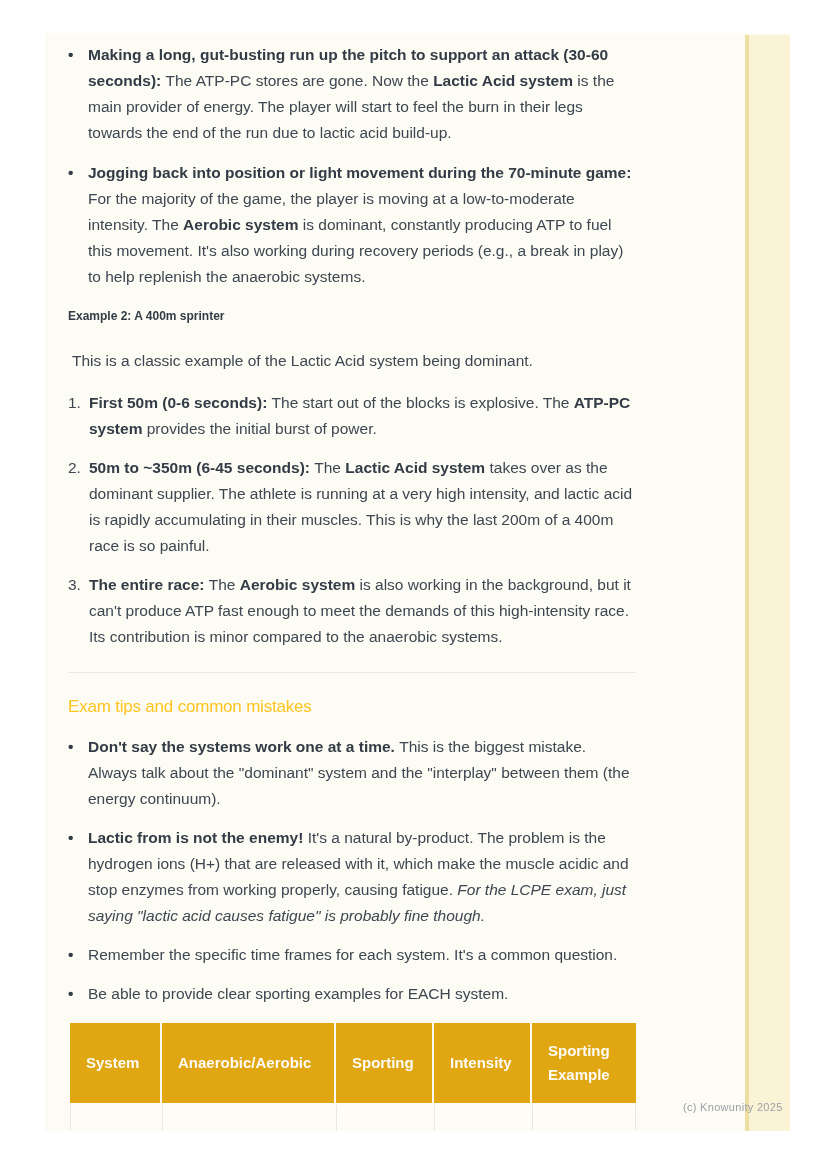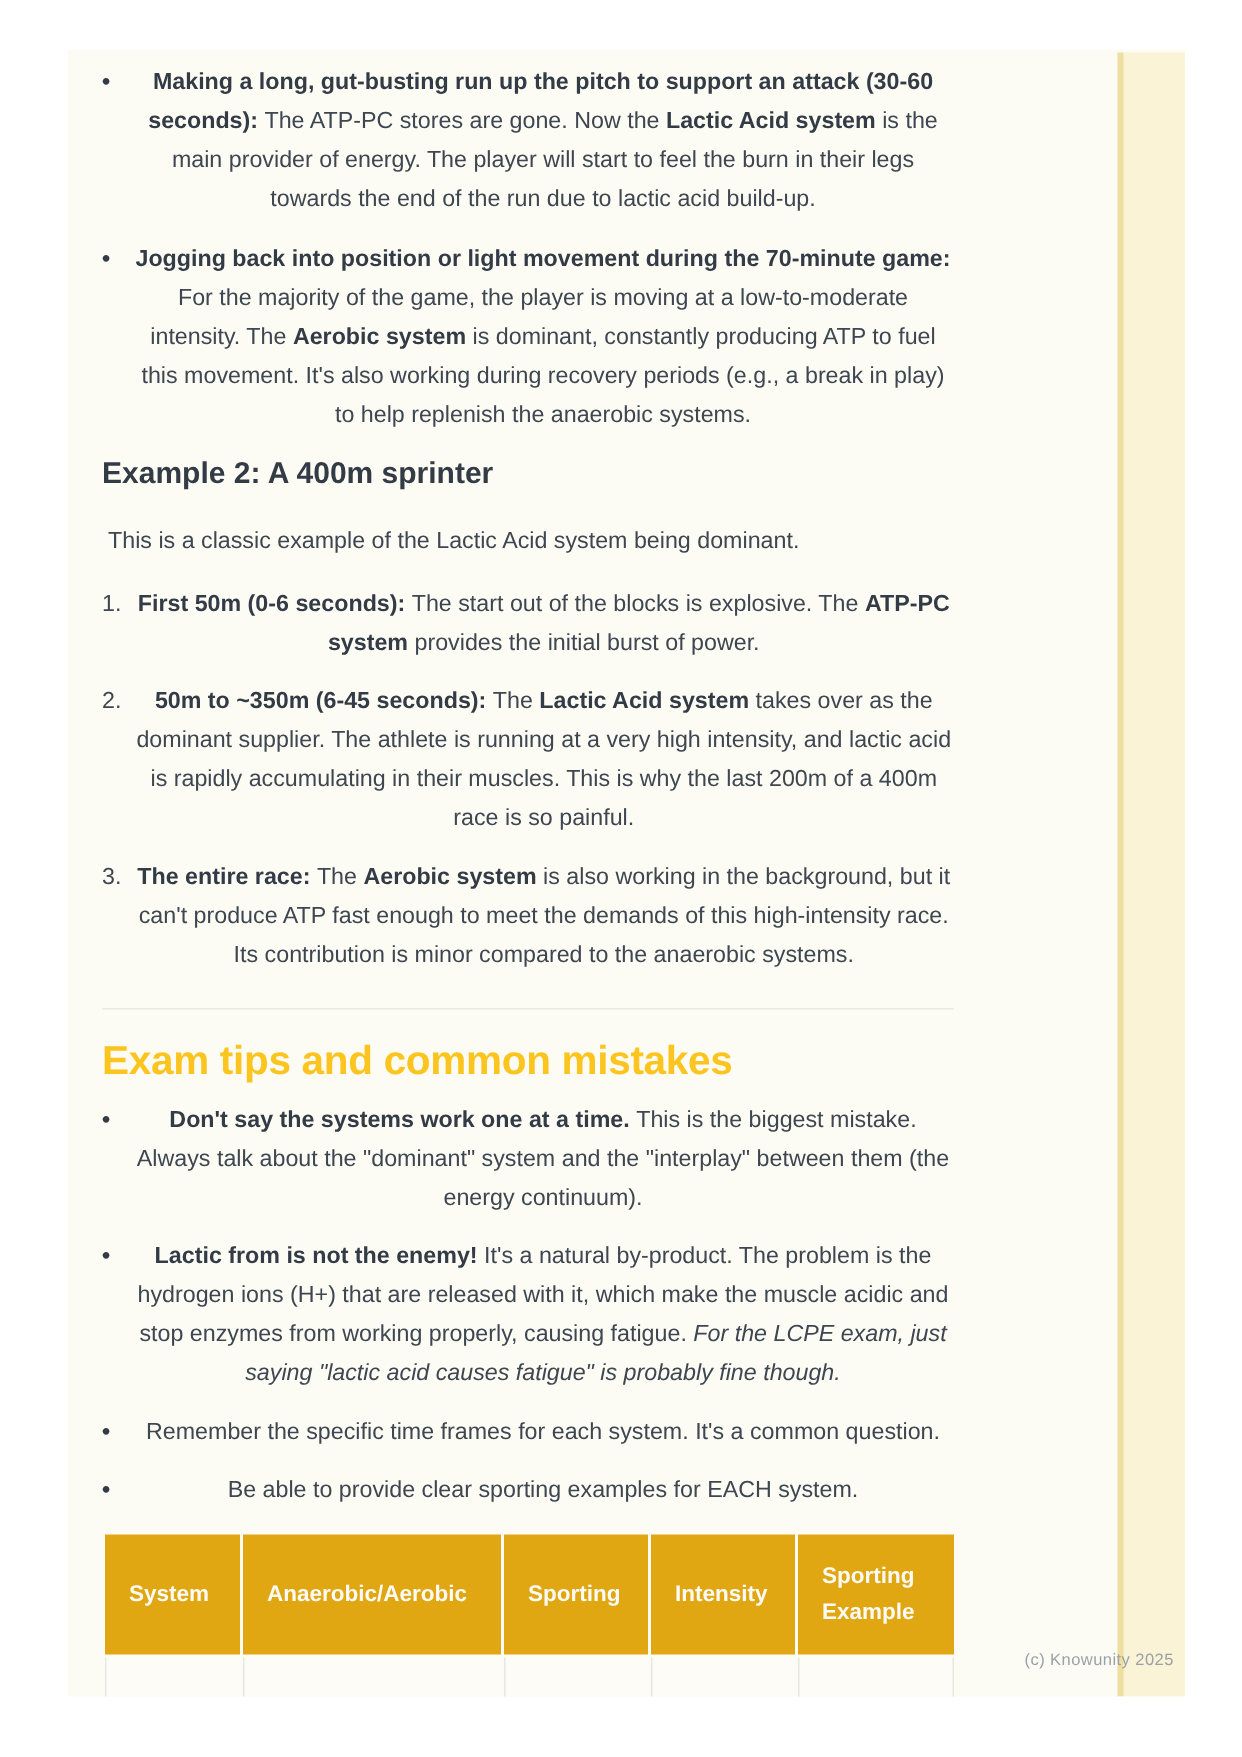--- a/index.html
+++ b/index.html
@@ -20,35 +20,35 @@
   .content{
     position:absolute;left:23px;top:9px;width:568px;
     color:#3d4651;font-size:15.5px;line-height:26px;
   }
   .sg-b{font-weight:700;color:#323b46;}
   .sg-i{font-style:italic;}
   .li{display:flex;margin-bottom:14px;}
   .li:last-child{margin-bottom:0;}
   .bm{flex:none;width:20px;font-weight:700;color:#323b46;}
   .num{flex:none;width:21px;color:#3d4651;}
-  .bt{flex:1;text-align:center;}
+  .bt{flex:1;}
   h3.ex-head{
-    margin:14px 0 0 0;font-size:20px;line-height:24px;
+    margin:14px 0 0 0;font-size:12px;line-height:24px;
     font-weight:700;color:#323b46;
   }
   p.ex-intro{margin:20px 0 0 4px;}
   .ol{margin-top:16px;}
   .ol .li{margin-bottom:13px;}
   hr.divider{
     border:none;border-top:1px solid #e8e7e3;
     margin:22px 0 0 0;width:100%;
   }
   h2.tips-head{
-    margin:20px 0 0 0;font-size:27px;line-height:28px;
-    font-weight:700;color:#fcc41f;letter-spacing:-0.2px;
+    margin:20px 0 0 0;font-size:17px;line-height:28px;
+    font-weight:400;color:#fcc41f;letter-spacing:-0.2px;
   }
   .tips-list{margin-top:13px;}
   .tips-list .li{margin-bottom:13px;}
   table.sys-table{
     margin-top:14px;border-collapse:separate;border-spacing:2px;
     table-layout:fixed;width:570px;
   }
   col.c1{width:90px;}col.c2{width:172px;}col.c3{width:96px;}
   col.c4{width:96px;}col.c5{width:104px;}
   th.hd{

